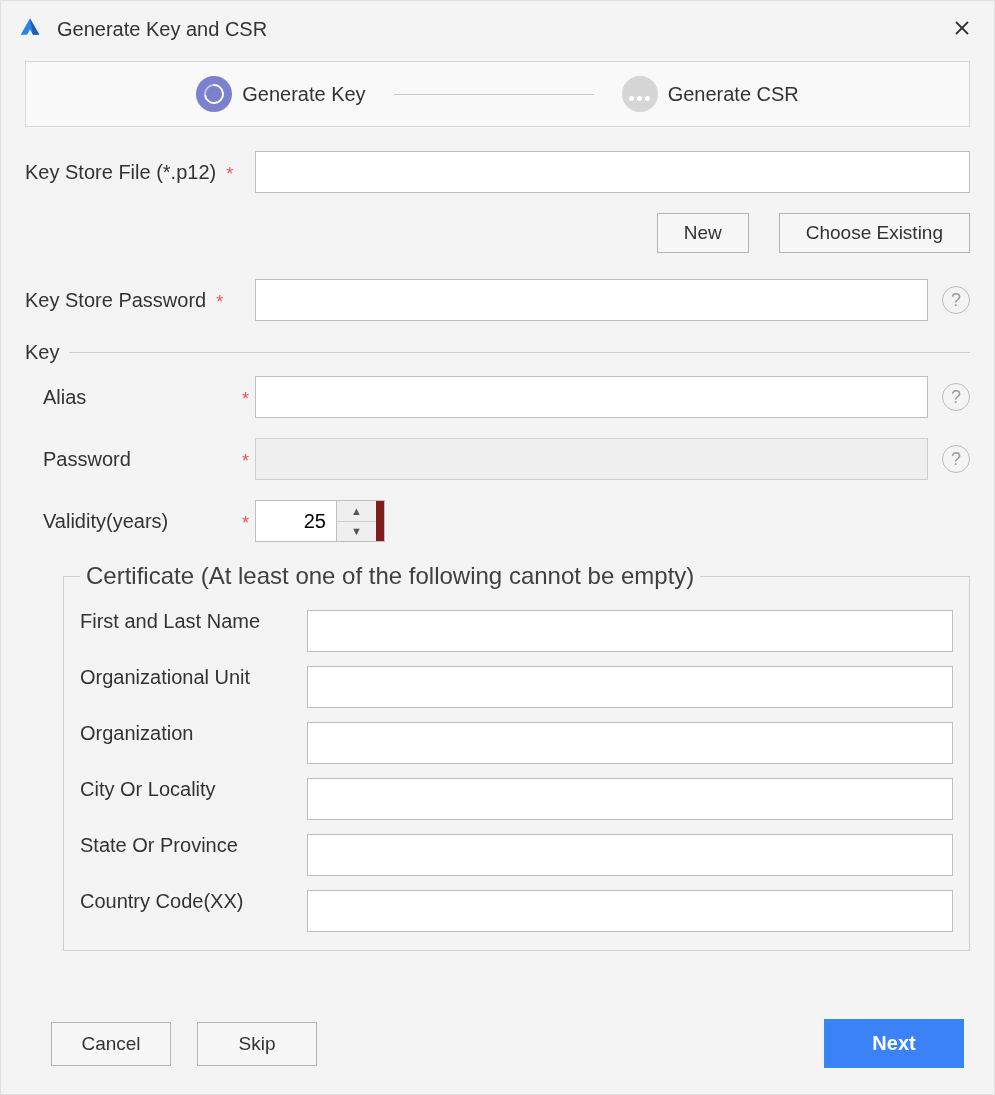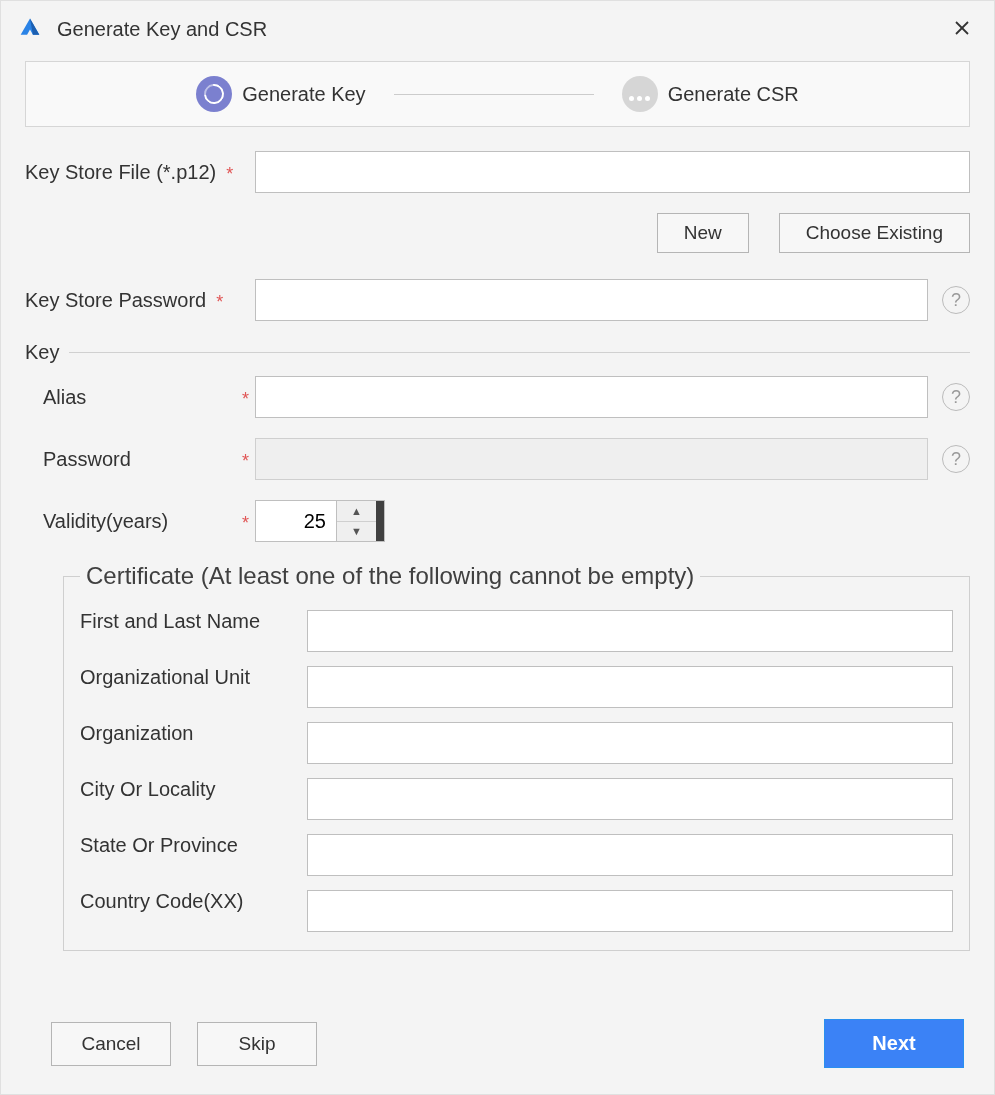--- a/index.html
+++ b/index.html
@@ -98,21 +98,21 @@
     color:#333;
   }
   .file-buttons { display:flex; justify-content:center; gap:30px; margin:0 0 26px 0; padding-right:0; }
   .file-buttons .spacer { width:230px; }
   .file-buttons-inner { flex:1; display:flex; justify-content:flex-end; gap:30px; }
 
   fieldset.key-group { border: none; border-top:1px solid #d0d0d0; margin: 16px 0 8px 0; padding: 12px 0 12px 0; }
   fieldset.key-group > legend { padding: 0 10px 0 0; font-size:20px; color:#333; }
   .key-inner { padding-left: 18px; }
 
-  .spinner-wrap { display:flex; border:1px solid #bfbfbf; background:#404040; height:42px; width:130px;}
+  .spinner-wrap { display:flex; border:1px solid #bfbfbf; background:#7f1d1d; height:42px; width:130px;}
   .spinner-wrap input { border:none; width:80px; text-align:right; padding-right:10px; font-size:20px; outline:none; }
   .spinner-buttons { border-left:1px solid #bfbfbf; width:40px; display:flex; flex-direction:column; background:#efefef; }
   .spinner-buttons div { flex:1; display:flex; align-items:center; justify-content:center; font-size:11px; color:#555; cursor:pointer;}
   .spinner-buttons div:first-child { border-bottom:1px solid #cfcfcf; }
 
   fieldset.cert-group {
     border: 1px solid #cfcfcf;
     margin: 10px 0 0 20px;
     padding: 6px 16px 6px 16px;
   }

